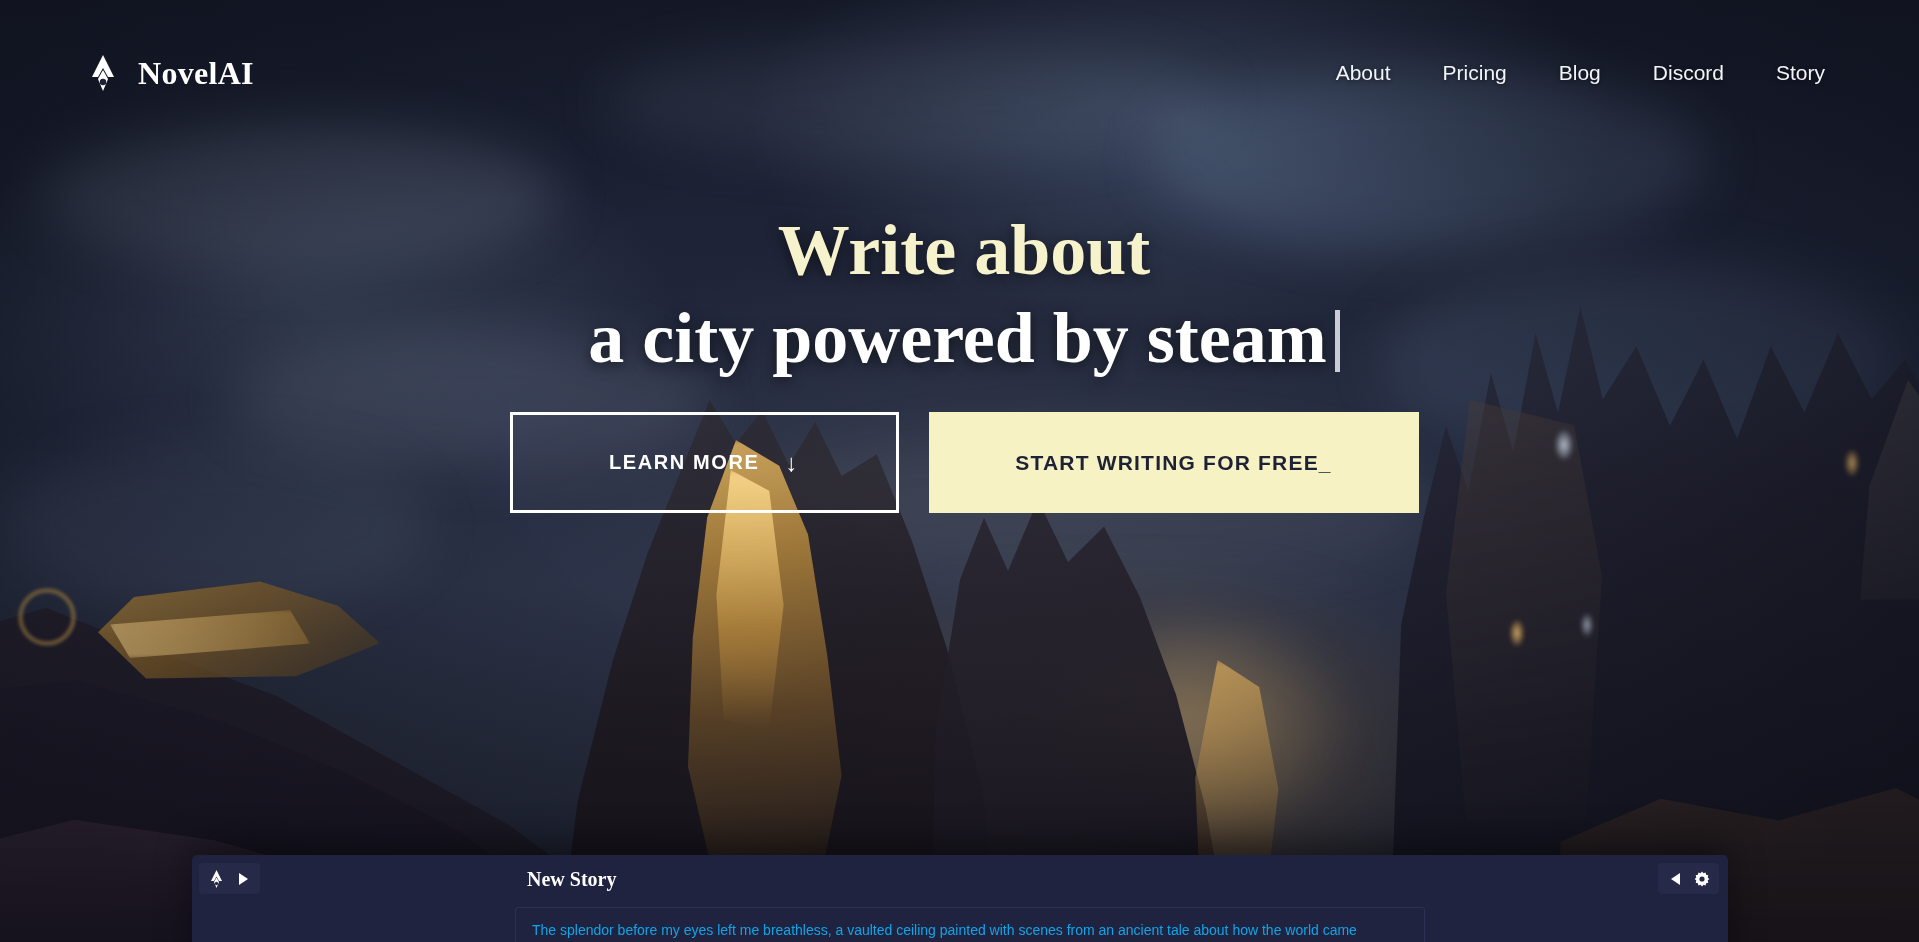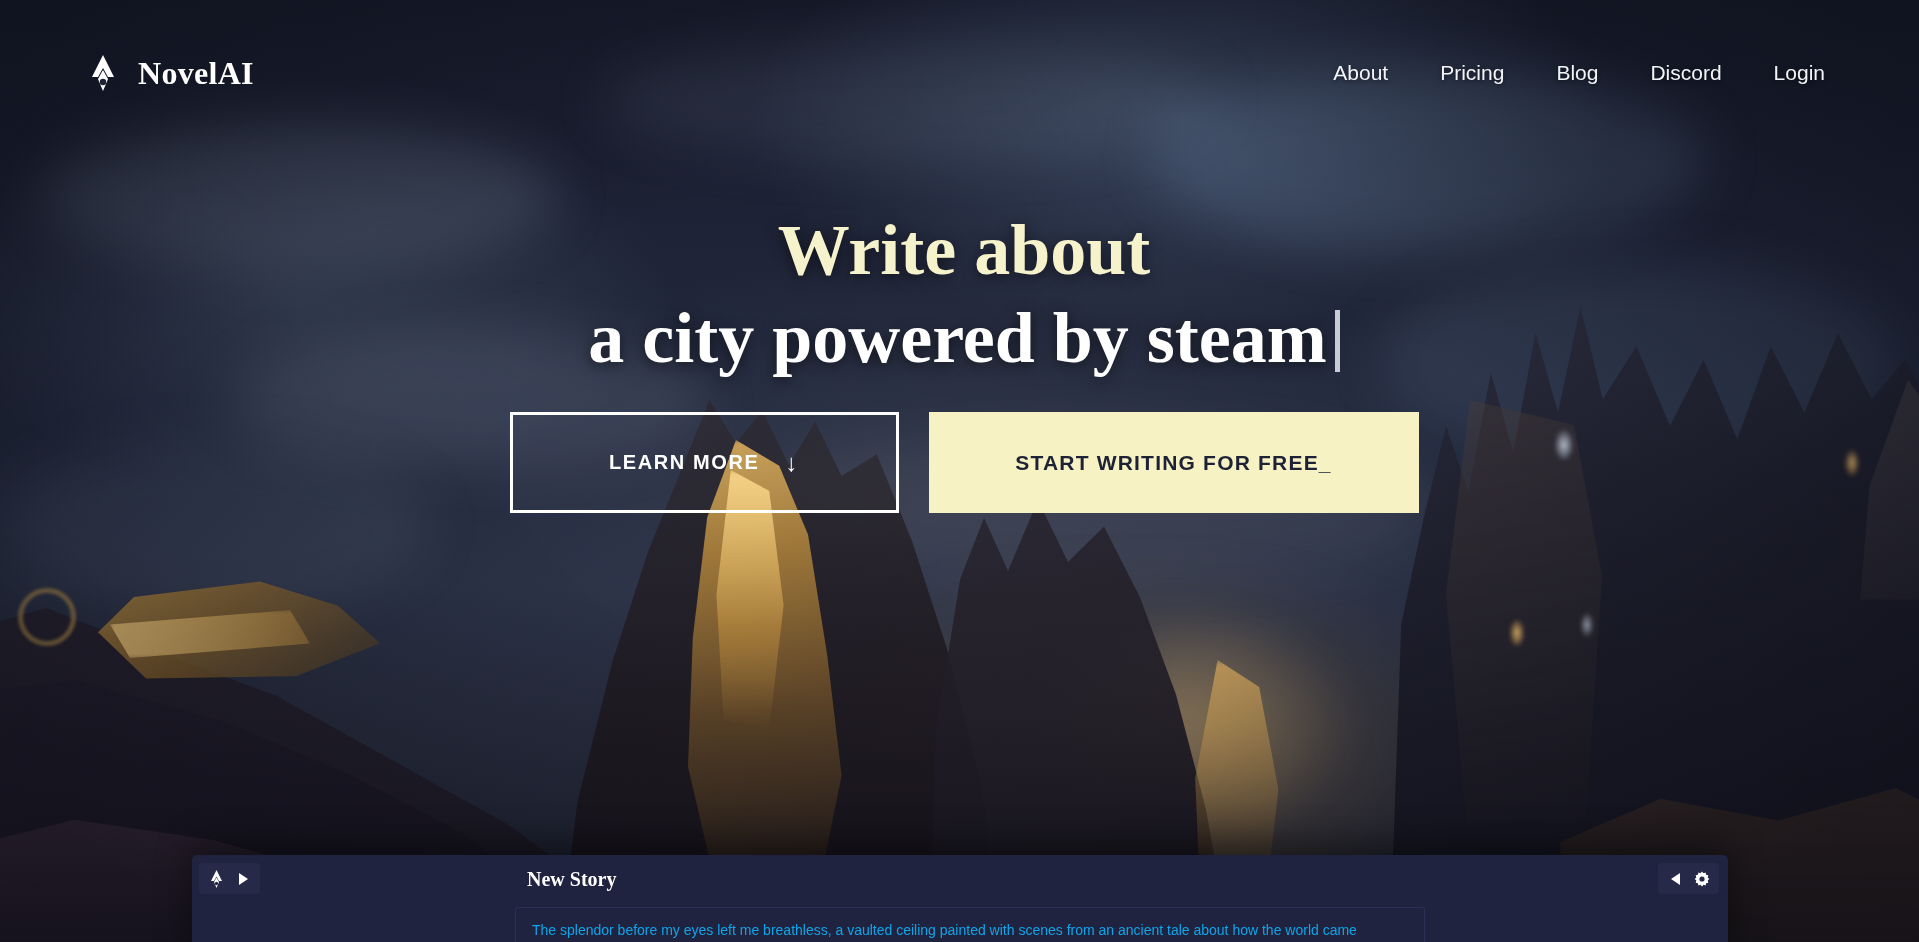--- a/index.html
+++ b/index.html
@@ -328,21 +328,21 @@
           <circle cx="15" cy="27" r="3.2" fill="#1c2133"></circle>
         </svg>
       </span>
       <span class="brand-name">NovelAI</span>
     </div>
     <div class="nav-links">
       <span class="nav-link">About</span>
       <span class="nav-link">Pricing</span>
       <span class="nav-link">Blog</span>
       <span class="nav-link">Discord</span>
-      <span class="nav-link">Login</span>
+      <span class="nav-link">Story</span>
     </div>
   </div>
 
   <div class="hero-content">
     <h1 class="headline">
       <span class="line1">Write about</span>
       <span class="line2"><span>a city powered by steam</span><span class="caret"></span></span>
     </h1>
     <div class="cta-row">
       <div class="btn-outline">

